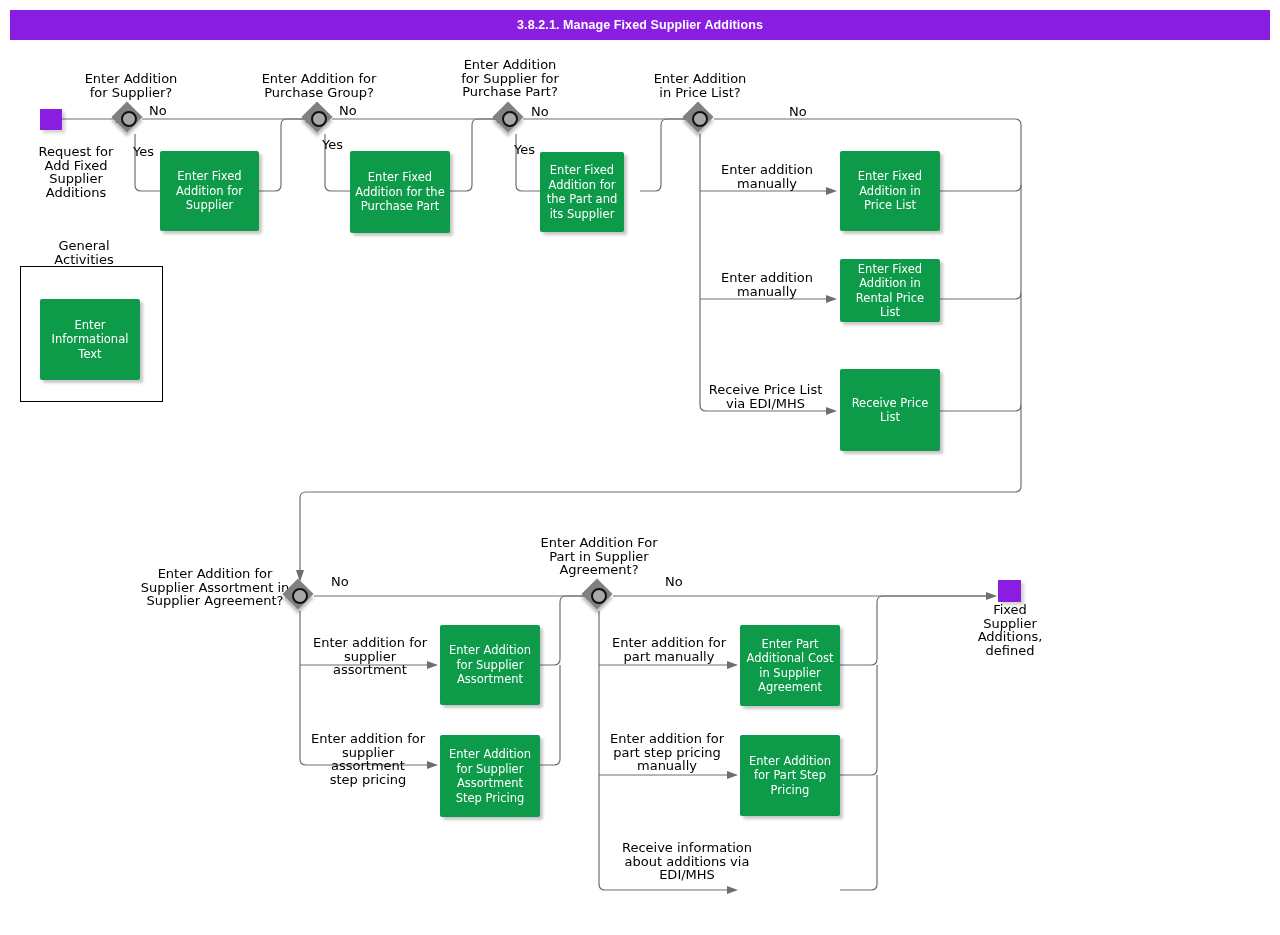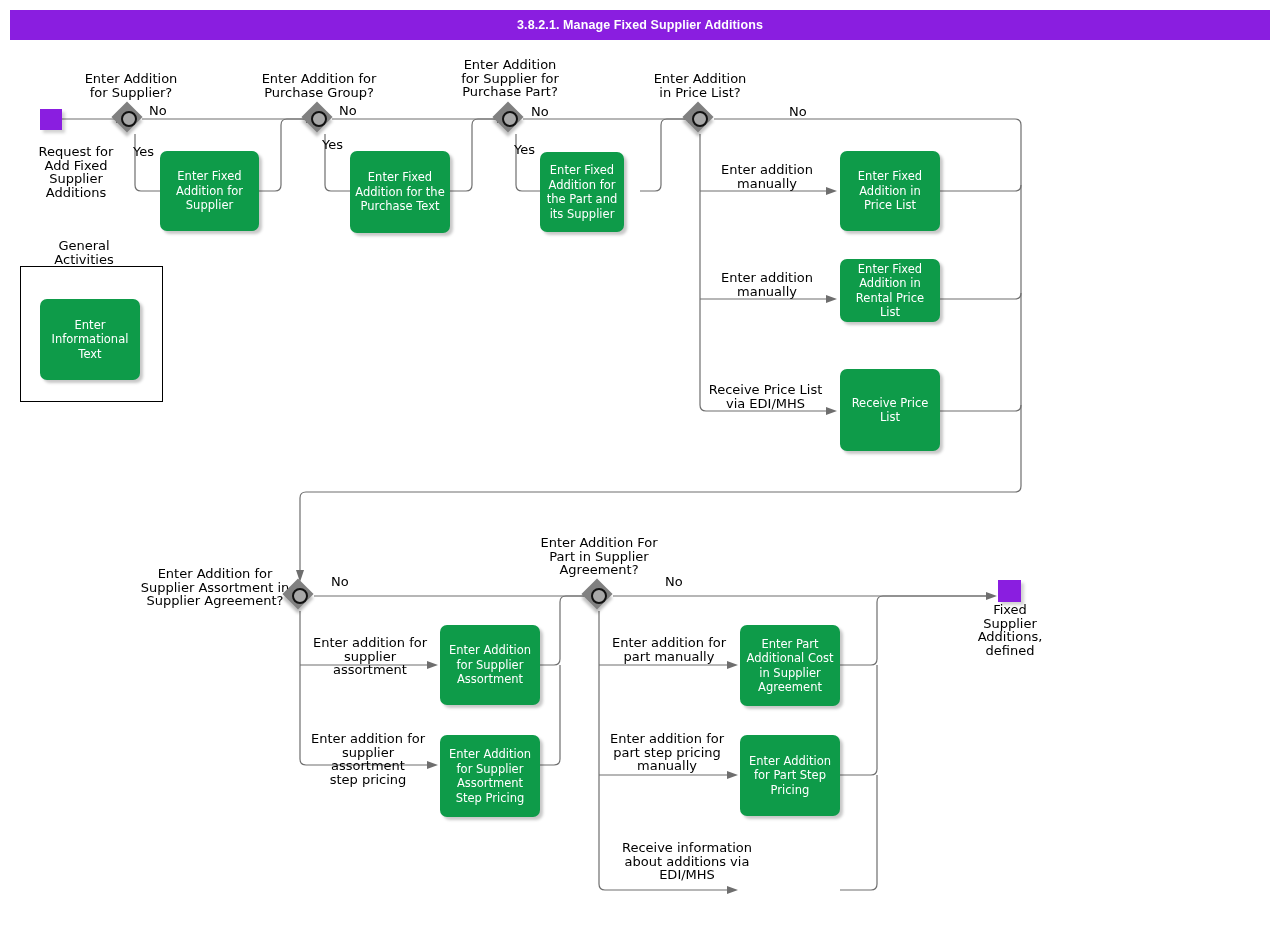--- a/index.html
+++ b/index.html
@@ -9,21 +9,21 @@
   .titlebar{position:absolute;left:10px;top:10px;width:1260px;height:30px;
             background:#8A1EE0;display:flex;align-items:center;justify-content:center;}
   .titlebar .tt{color:#ffffff;font-size:12.5px;font-weight:bold;letter-spacing:0.1px;
                 font-family:"Liberation Sans",sans-serif;}
 
   #canvas{position:absolute;left:0;top:0;width:1280px;height:935px;}
 
   .node{position:absolute;box-sizing:border-box;}
 
   
-  .act{background:#0E9B49;border-radius:7px;color:#ffffff;
+  .act{background:#0E9B49;border-radius:2px;color:#ffffff;
        display:flex;align-items:center;justify-content:center;text-align:center;
        font-size:11.5px;line-height:14.5px;padding:3px 5px;
        box-shadow:3px 3px 3px rgba(0,0,0,0.22);}
 
   
   .term{background:#8A1EE0;box-shadow:3px 3px 3px rgba(0,0,0,0.18);}
 
   
   .dec{width:30px;height:30px;}
   .dec .dia{position:absolute;left:2px;top:2px;width:22px;height:22px;
@@ -152,21 +152,21 @@
   <div class="lbl" style="left:249px;top:72px;width:140px;">Enter Addition for
 Purchase Group?</div>
   <div class="node dec" style="left:304px;top:104px;">
     <div class="dia"></div>
     <div class="ring"></div>
   </div>
   <div class="lbl left" style="left:339px;top:104px;width:30px;">No</div>
   <div class="lbl left" style="left:322px;top:138px;width:32px;">Yes</div>
   <div class="node act" style="left:350px;top:151px;width:100px;height:82px;">Enter Fixed
 Addition for the
-Purchase Text</div>
+Purchase Part</div>
 
   <div class="lbl" style="left:440px;top:58px;width:140px;">Enter Addition
 for Supplier for
 Purchase Part?</div>
   <div class="node dec" style="left:495px;top:104px;">
     <div class="dia"></div>
     <div class="ring"></div>
   </div>
   <div class="lbl left" style="left:531px;top:105px;width:30px;">No</div>
   <div class="lbl left" style="left:514px;top:143px;width:32px;">Yes</div>

